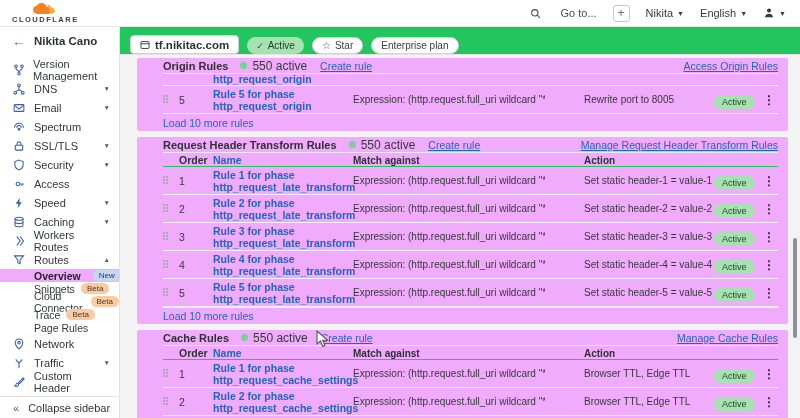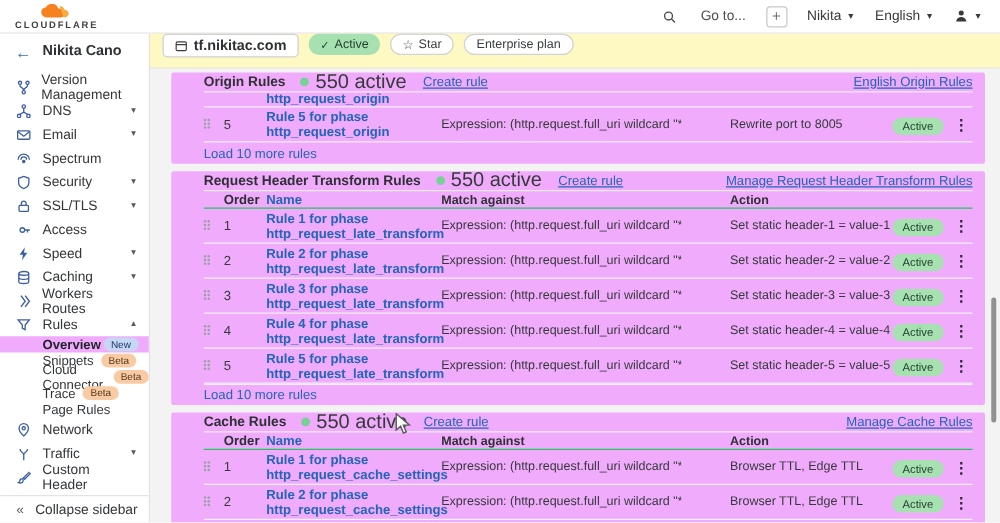--- a/index.html
+++ b/index.html
@@ -22,40 +22,40 @@
   .account-row { height:28px; display:flex; align-items:center; padding-left:12px; gap:9px; }
   .back-arrow { color:#2c6fbb; font-size:13px; line-height:1; }
   .account-name { font-size:11.5px; font-weight:bold; color:#2e3134; }
 
   nav { padding-top:5px; flex:1; }
   .nav-item { height:19px; display:flex; align-items:center; padding:0 9px 0 13px; font-size:11px; color:#33363a; cursor:default; }
   .nav-item .icon { width:13px; margin-right:8px; display:flex; align-items:center; }
   .nav-item .caret { margin-left:auto; font-size:6.5px; color:#56595d; }
   .nav-child { height:13px; display:flex; align-items:center; padding-left:34px; font-size:10.5px; color:#33363a; }
   .nav-child.selected { background:#f0abfc; font-weight:bold; color:#1f2326; }
-  .badge-new { margin-left:2px; background:#c6d7f4; color:#21386f; font-size:8px; padding:1px 6px; border-radius:7px; font-weight:normal; }
+  .badge-new { margin-left:12px; background:#c6d7f4; color:#21386f; font-size:8px; padding:1px 6px; border-radius:7px; font-weight:normal; }
   .badge-beta { margin-left:6px; background:#f8cba4; color:#56361a; font-size:8px; padding:1px 6px; border-radius:7px; }
   .collapse-row { border-top:1px solid #e3e3e4; height:22px; display:flex; align-items:center; padding-left:13px; gap:9px; font-size:11px; color:#33363a; }
   .collapse-icon { color:#55585c; font-size:11px; }
 
   
   .main { flex:1; display:flex; flex-direction:column; min-width:0; }
-  .domain-bar { height:28px; border-bottom:1px solid #e3e3e4; display:flex; align-items:flex-start; padding-left:10px; gap:8px; background:#fef9c3; }
+  .domain-bar { height:28px; border-bottom:1px solid #e3e3e4; display:flex; align-items:flex-end; padding-left:10px; gap:8px; background:#22c55e; }
   .domain-pill { display:flex; align-items:center; gap:5px; border:1px solid #cfd0d1; border-radius:4px; height:19px; padding:0 9px; font-size:11.5px; font-weight:bold; color:#2e3134; background:#fff; }
   .pill { display:flex; align-items:center; gap:4px; height:17px; padding:0 9px; border-radius:9px; font-size:10px; }
   .pill.green { background:#a7e1b2; color:#1d3d28; }
   .pill.outline { border:1px solid #d2d3d4; color:#3a3d40; background:#fff; }
   .check { font-size:9px; color:#1f5132; }
 
   .content { flex:1; background:#f3f3f4; padding:3px 12px 0 17px; overflow:hidden; }
   .card { background:#f0abfc; border-radius:2px; margin-bottom:6px; padding:0 10px 0 26px; overflow:hidden; }
   .sec-header { height:16px; display:flex; align-items:center; border-bottom:1px solid #ececec; }
   .sec-title { font-size:11px; font-weight:bold; color:#2e3134; }
   .dot { width:7px; height:7px; border-radius:50%; background:#76d194; margin:0 5px 0 12px; }
-  .active-count { font-size:16px; margin-right:13px; }
+  .active-count { font-size:12px; margin-right:13px; }
   .link { color:#2265ba; font-size:10.5px; text-decoration:underline; cursor:pointer; }
   .link.plain { text-decoration:none; }
   .manage { margin-left:auto; }
 
   .col-header { height:14px; display:flex; align-items:flex-end; font-size:9.5px; font-weight:bold; color:#2e3134; border-bottom:1px solid #22c55e; }
   .row { height:28px; display:flex; align-items:center; border-bottom:1px solid #f0f0f1; }
   .row:last-of-type { border-bottom:none; }
   .c-handle { width:16px; }
   .c-order { width:34px; font-size:10.5px; }
   .c-name { width:140px; font-size:10.5px; font-weight:bold; color:#2265ba; line-height:12px; white-space:nowrap; }
@@ -165,34 +165,34 @@
               <path d="M2 9a6 6 0 0 1 12 0"></path>
               <path d="M5 9a3 3 0 0 1 6 0"></path>
               <circle cx="8" cy="11" r="1.2" fill="#3d5fa0"></circle>
             </svg>
           </span>
         <span>Spectrum</span>
       </div>
       <div class="nav-item">
         <span class="icon">
             <svg width="12" height="12" viewBox="0 0 16 16" fill="none" stroke="#3d5fa0" stroke-width="1.4">
-              <path d="M8 1.5l5.5 2v4.2c0 3.8-2.5 5.8-5.5 6.8-3-1-5.5-3-5.5-6.8V3.5z"></path>
-            </svg>
-          </span>
-        <span>Security</span>
-        <span class="caret">▼</span>
-      </div>
-      <div class="nav-item">
-        <span class="icon">
-            <svg width="12" height="12" viewBox="0 0 16 16" fill="none" stroke="#3d5fa0" stroke-width="1.4">
               <rect x="3" y="7" width="10" height="6.5" rx="1"></rect>
               <path d="M5.5 7V5a2.5 2.5 0 0 1 5 0v2"></path>
             </svg>
           </span>
         <span>SSL/TLS</span>
+        <span class="caret">▼</span>
+      </div>
+      <div class="nav-item">
+        <span class="icon">
+            <svg width="12" height="12" viewBox="0 0 16 16" fill="none" stroke="#3d5fa0" stroke-width="1.4">
+              <path d="M8 1.5l5.5 2v4.2c0 3.8-2.5 5.8-5.5 6.8-3-1-5.5-3-5.5-6.8V3.5z"></path>
+            </svg>
+          </span>
+        <span>Security</span>
         <span class="caret">▼</span>
       </div>
       <div class="nav-item">
         <span class="icon">
             <svg width="12" height="12" viewBox="0 0 16 16" fill="none" stroke="#3d5fa0" stroke-width="1.4">
               <circle cx="6.5" cy="8" r="2.4"></circle>
               <path d="M8.9 8h5.6M12 8v2.6"></path>
             </svg>
           </span>
         <span>Access</span>
@@ -224,21 +224,21 @@
             </svg>
           </span>
         <span>Workers Routes</span>
       </div>
       <div class="nav-item">
         <span class="icon">
             <svg width="12" height="12" viewBox="0 0 16 16" fill="none" stroke="#3d5fa0" stroke-width="1.4">
               <path d="M2 2.5h12L9.5 8v5l-3-1.5V8z"></path>
             </svg>
           </span>
-        <span>Rules</span>
+        <span>Routes</span>
         <span class="caret">▲</span>
       </div>
 
       <div class="nav-child selected">
         <span>Overview</span>
         <span class="badge-new">New</span>
       </div>
       <div class="nav-child">
         <span>Snippets</span>
         <span class="badge-beta">Beta</span>
@@ -313,21 +313,21 @@
     </div>
 
     <div class="content">
 
       <div class="card">
         <div class="sec-header">
           <span class="sec-title">Origin Rules</span>
           <span class="dot"></span>
           <span class="active-count">550 active</span>
           <span class="link">Create rule</span>
-          <span class="link manage">English Origin Rules</span>
+          <span class="link manage">Access Origin Rules</span>
         </div>
         <div class="clipped-row">
           <span class="clipped-name">http_request_origin</span>
         </div>
         <div class="row">
           <span class="c-handle">
               <span class="drag">
                 <i></i>
                 <i></i>
                 <i></i>

